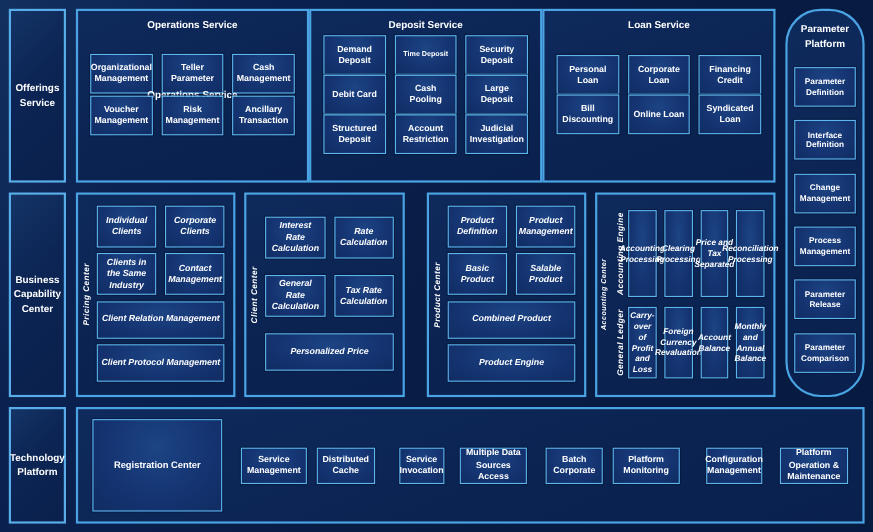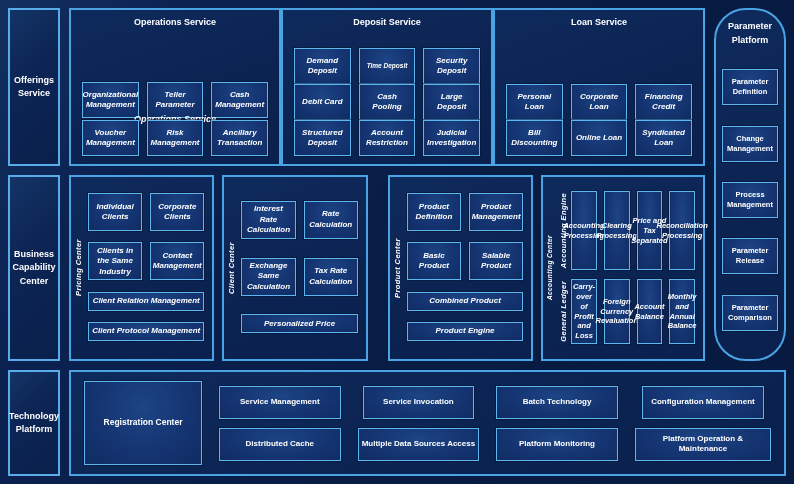--- a/index.html
+++ b/index.html
@@ -19,21 +19,21 @@
     background:linear-gradient(135deg,#143467 0%,#0c2554 40%,#0a204c 100%);
     display:flex;align-items:center;justify-content:center;text-align:center;
     font-weight:bold;font-size:9px;line-height:1.45;padding:4px;box-sizing:border-box;
   }
   .panel{
     border:2px solid #4aa4e4;
     background:linear-gradient(160deg,#0e2a5c 0%,#0b2351 60%,#0a2150 100%);
     box-sizing:border-box;display:flex;flex-direction:column;min-width:0;
   }
   .panel-title{font-weight:bold;font-size:9px;text-align:center;padding:7px 2px 1px;flex:0 0 auto;}
-  .stack{flex:1;display:flex;flex-direction:column;justify-content:flex-end;padding:0 0 8px;font-style:italic;}
+  .stack{flex:1;display:flex;flex-direction:column;justify-content:center;padding:0 0 20px;}
   .trio{display:flex;gap:8px;padding:0 11px;}
   .node{
     border:1px solid #5db6ee;
     background:radial-gradient(ellipse at 50% 30%,#1d4484 0%,#143370 60%,#102c62 100%);
     box-shadow:0 0 0 1px rgba(6,20,50,.55);
     color:#fff;font-weight:bold;font-size:8px;line-height:1.3;
     display:flex;align-items:center;justify-content:center;text-align:center;
     padding:2px 3px;box-sizing:border-box;min-width:0;
   }
   .n3{flex:1;height:36px;}
@@ -44,35 +44,35 @@
   .vlabel{
     writing-mode:vertical-rl;transform:rotate(180deg);
     display:flex;align-items:center;justify-content:center;
     font-weight:bold;font-size:7.5px;letter-spacing:.4px;
     padding:2px 1px;flex:0 0 13px;
   }
   .vlabel.tiny{font-size:6.5px;flex:0 0 11px;}
   .mid-content{flex:1;display:flex;flex-direction:column;justify-content:space-evenly;padding:5px 8px 7px 2px;min-width:0;}
   .pair{display:flex;gap:8px;}
   .pair .node{flex:1;height:38px;}
-  .wide{height:19px;margin-top:0;}
+  .wide{height:34px;margin-top:0;}
   
   .acct-groups{flex:1;display:flex;flex-direction:column;justify-content:space-evenly;padding:5px 8px 6px 0;min-width:0;}
   .group{display:flex;}
   .group-grid{flex:1;display:grid;grid-template-columns:1fr 1fr 1fr 1fr;gap:7px;min-width:0;}
   .group-grid .node{min-height:37px;font-size:7.5px;}
   
   .param{grid-column:3;grid-row:1/3;border-radius:32px;}
   .param .panel-title{line-height:1.6;padding-top:9px;}
   .param-stack{flex:1;display:flex;flex-direction:column;justify-content:space-evenly;padding:0 6px 8px;}
   .param-stack .node{height:36px;font-size:7.5px;}
   
   .tech-panel{grid-column:2/4;flex-direction:row;align-items:center;padding:0 13px;gap:17px;}
   .reg-node{flex:0 0 118px;height:84px;font-size:8.5px;}
-  .tcol{flex:1;display:flex;flex-direction:column;gap:9px;min-width:0;}
+  .tcol{flex:1;display:flex;flex-direction:row;gap:9px;min-width:0;}
   .tcol .node{height:33px;}
   .tcol .shrink1{margin:0 5px;}
   .tcol .shrink2{margin:0 7px;}
   .tcol4{flex:1.12;}
 </style>
 </head>
 <body>
 
 <div class="page">
 
@@ -134,20 +134,21 @@
           <div class="node n3">Syndicated Loan</div>
         </div>
       </div>
     </div>
   </div>
 
   <div class="panel param">
     <div class="panel-title">Parameter Platform</div>
     <div class="param-stack">
       <div class="node">Parameter Definition</div>
+      <div class="node">Interface Definition</div>
       <div class="node">Change Management</div>
       <div class="node">Process Management</div>
       <div class="node">Parameter Release</div>
       <div class="node">Parameter Comparison</div>
     </div>
   </div>
 
   <div class="rail">
     <span>Business Capability Center</span>
   </div>
@@ -171,21 +172,21 @@
     </div>
 
     <div class="panel hpanel" style="flex:1;">
       <div class="vlabel">Client Center</div>
       <div class="mid-content">
         <div class="pair">
           <div class="node">Interest Rate Calculation</div>
           <div class="node">Rate Calculation</div>
         </div>
         <div class="pair">
-          <div class="node">Exchange Same Calculation</div>
+          <div class="node">General Rate Calculation</div>
           <div class="node">Tax Rate Calculation</div>
         </div>
         <div class="node wide">Personalized Price</div>
       </div>
     </div>
 
     <div class="panel hpanel" style="flex:1;margin-left:12px;">
       <div class="vlabel">Product Center</div>
       <div class="mid-content">
         <div class="pair">
@@ -234,21 +235,21 @@
     <div class="node reg-node">Registration Center</div>
     <div class="tcol">
       <div class="node">Service Management</div>
       <div class="node">Distributed Cache</div>
     </div>
     <div class="tcol">
       <div class="node shrink1">Service Invocation</div>
       <div class="node">Multiple Data Sources Access</div>
     </div>
     <div class="tcol">
-      <div class="node">Batch Technology</div>
+      <div class="node">Batch Corporate</div>
       <div class="node">Platform Monitoring</div>
     </div>
     <div class="tcol tcol4">
       <div class="node shrink2">Configuration Management</div>
       <div class="node">Platform Operation &amp; Maintenance</div>
     </div>
   </div>
 
 </div>
 

